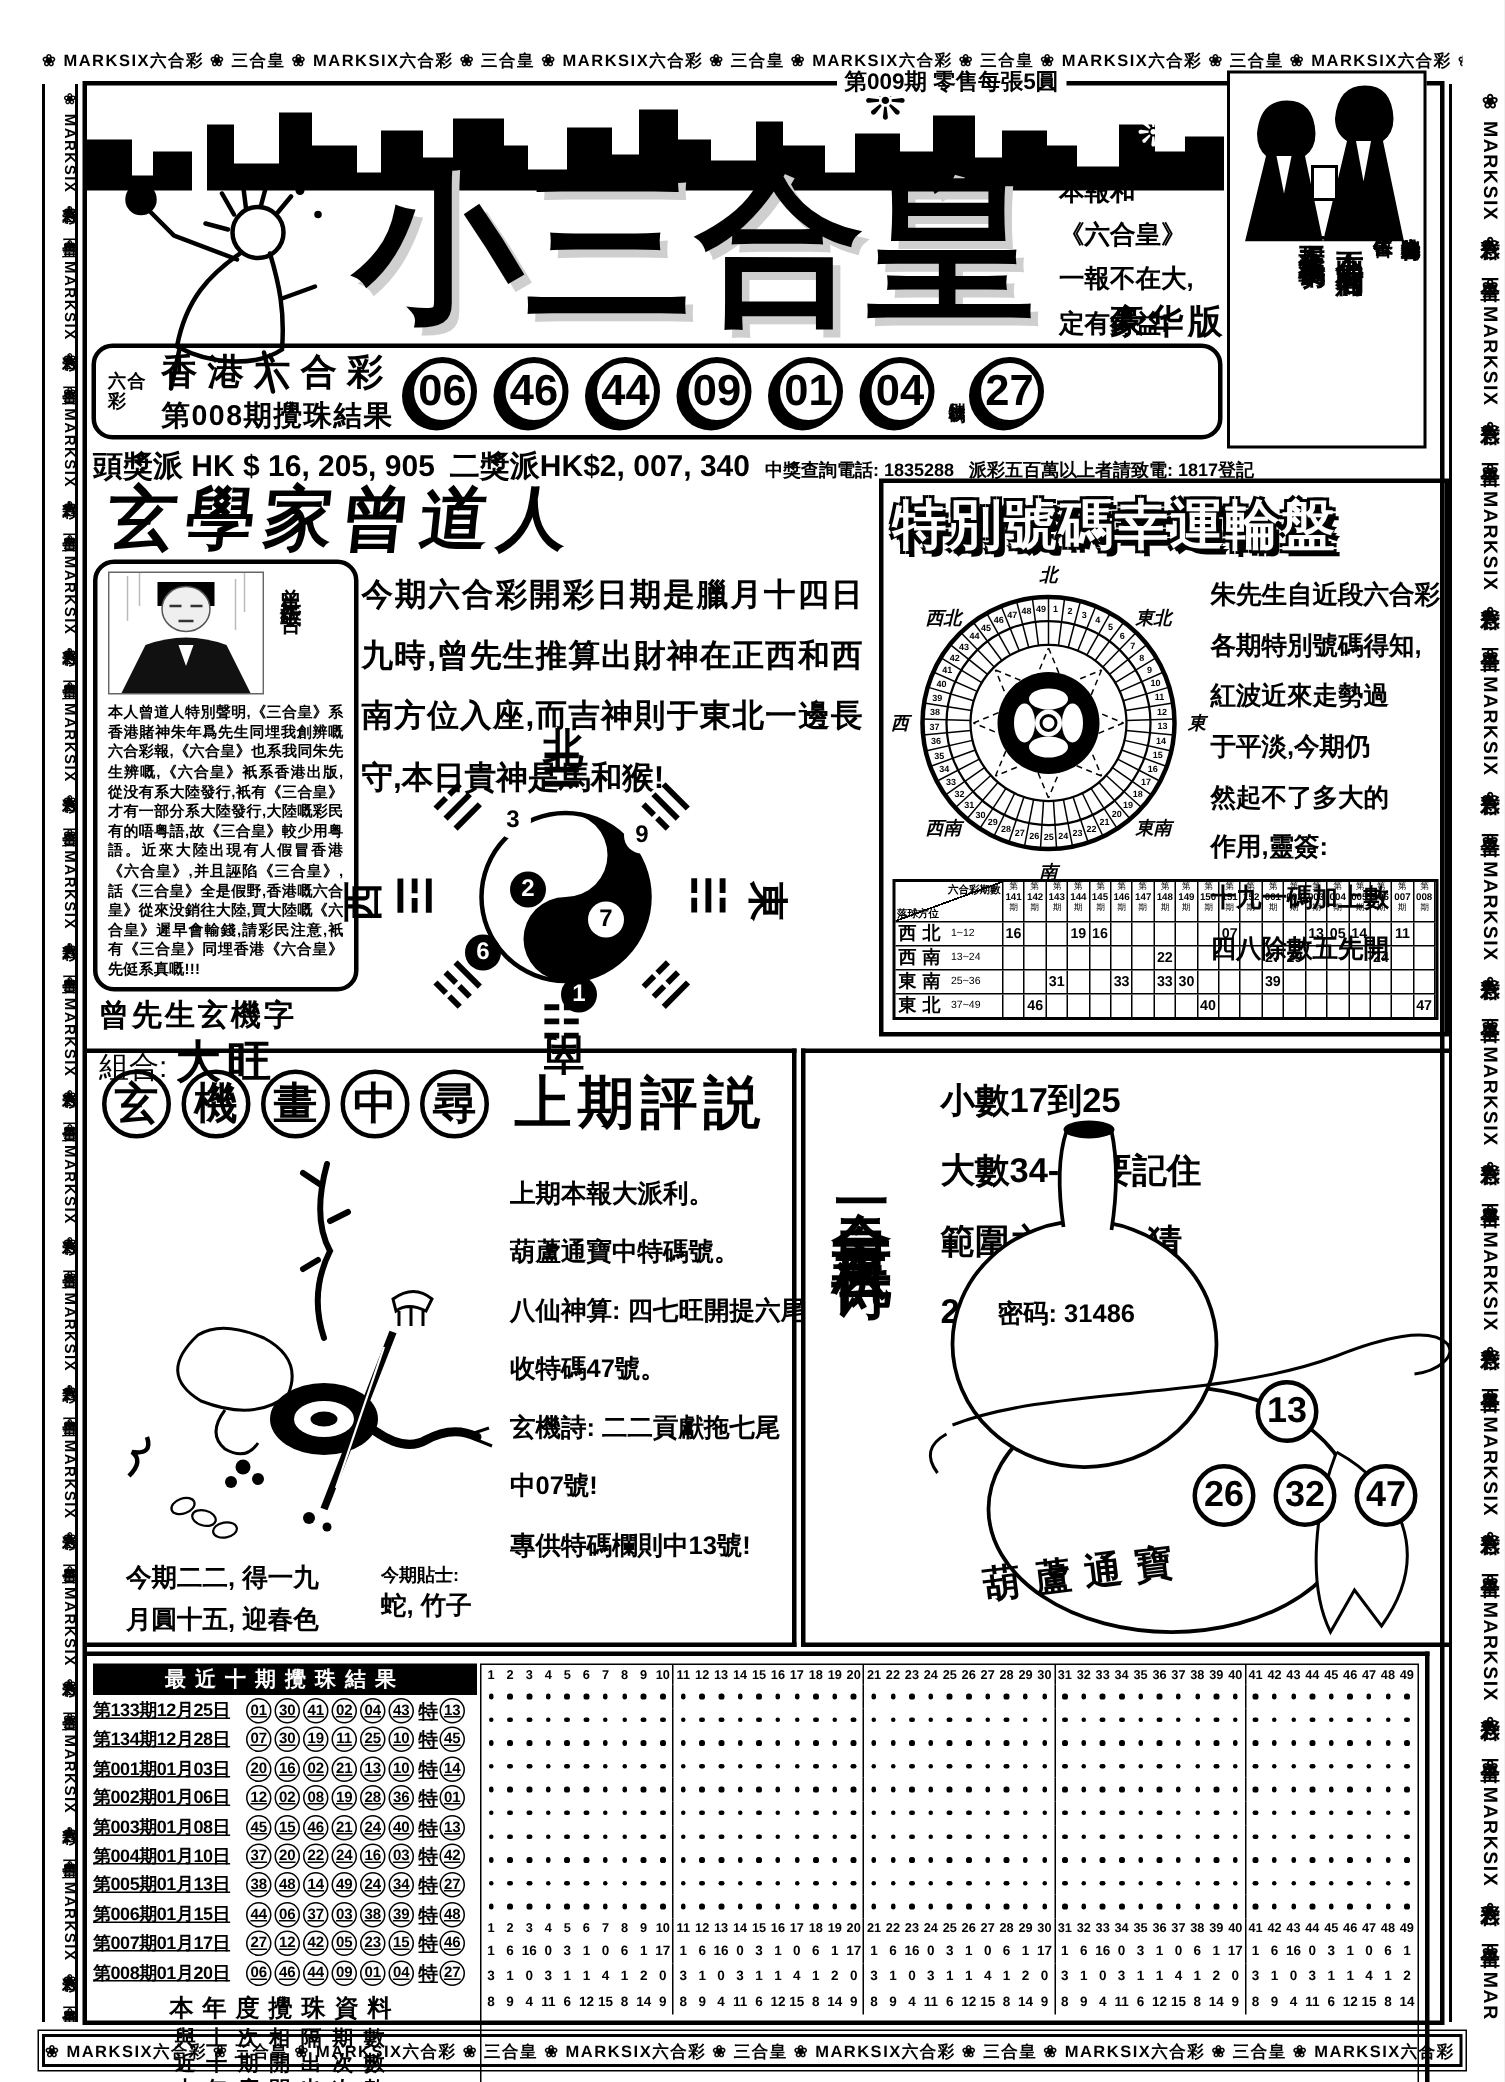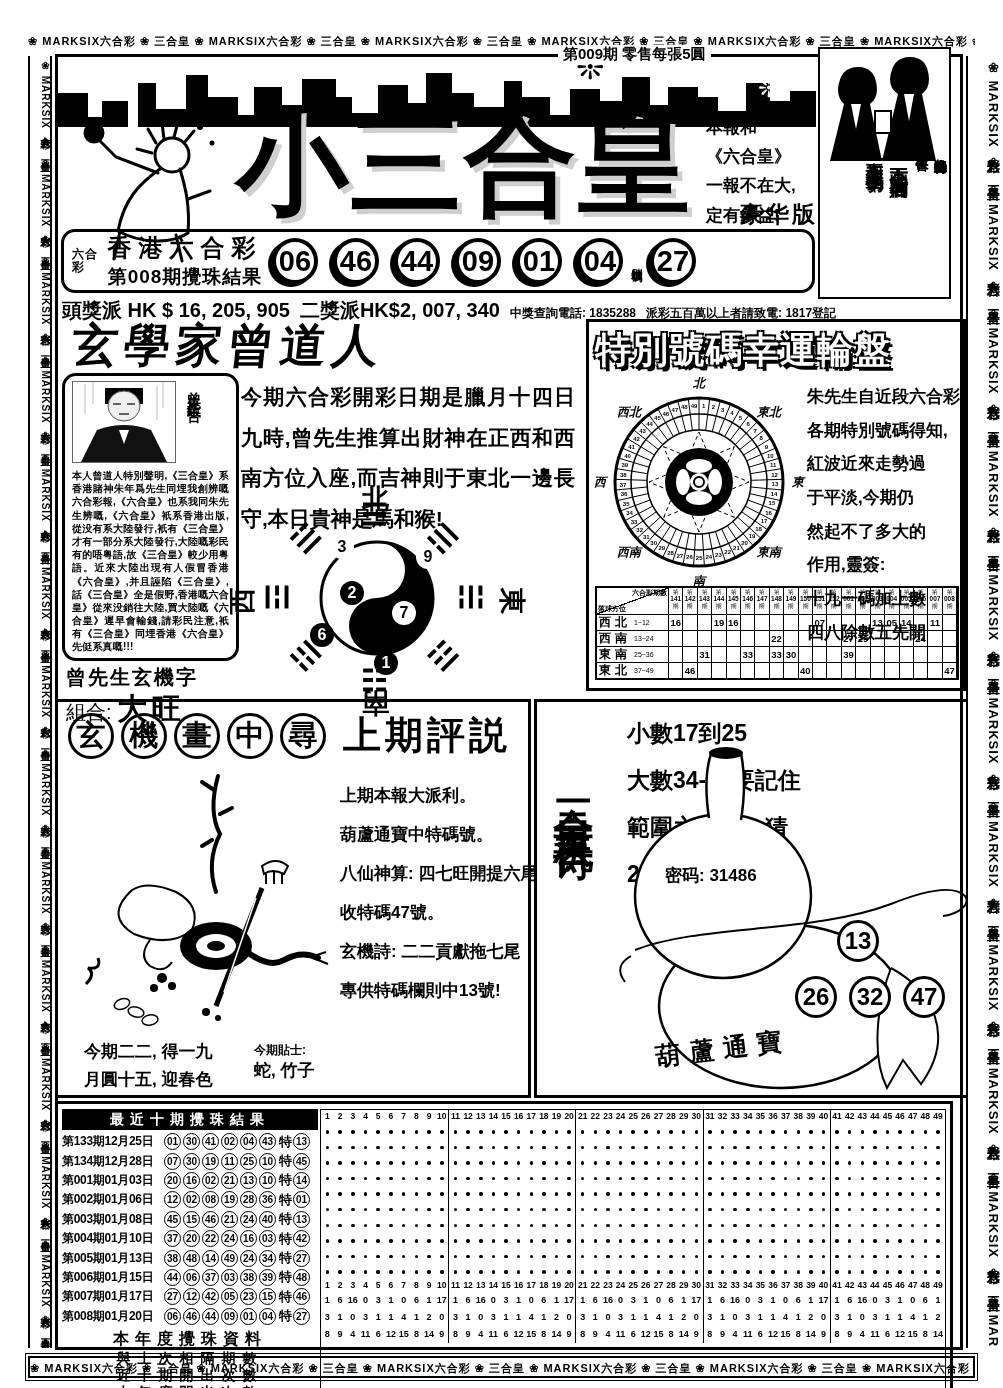--- a/index.html
+++ b/index.html
@@ -112,21 +112,21 @@
   .vert-title { position:absolute; left:10px; top:66px; height:330px; writing-mode:vertical-rl; font-size:40px; font-weight:900; letter-spacing:8px; }
   .gourd-wrap { position:absolute; left:54px; top:36px; }
   .password { position:absolute; left:128px; top:162px; font-size:17px; font-weight:bold; }
   .gourd-banner { position:absolute; left:118px; top:330px; font-size:25px; font-weight:900; letter-spacing:9px; transform:rotate(-7deg); white-space:nowrap; }
   .hint-ball { position:absolute; width:42px; height:42px; border:3px solid #000; border-radius:50%; background:#fff; display:flex; align-items:center; justify-content:center; font-size:24px; font-weight:bold; }
 
   
   .bottom-panel { left:0; top:1044px; width:895px; height:304px; border:3px solid #000; border-left:none; padding:5px 4px 0 4px; display:flex; }
   .recent { width:256px; flex:0 0 256px; }
   .recent-banner { background:#000; color:#fff; font-size:14px; font-weight:bold; letter-spacing:6px; text-align:center; height:21px; line-height:21px; margin-bottom:2px; }
-  .draw-row { display:flex; align-items:center; height:19.4px; white-space:nowrap; }
+  .draw-row { display:flex; align-items:flex-start; height:19.4px; white-space:nowrap;text-decoration:underline; }
   .draw-label { font-size:12px; font-weight:bold; width:102px; flex:0 0 102px; letter-spacing:-.3px; }
   .dball { width:17px; height:17px; border:1.5px solid #000; border-radius:50%; font-size:10px; font-weight:800; display:inline-flex; align-items:center; justify-content:center; margin-right:2px; background:#fff; }
   .dsp { font-size:13px; font-weight:900; margin:0 1px; }
   .summary { text-align:center; margin-top:3px; }
   .summary .st { font-size:16px; font-weight:900; letter-spacing:6px; }
   .summary .sl { font-size:14px; font-weight:bold; letter-spacing:7px; line-height:17px; }
 
   .grid { flex:1; border:1px solid #000; margin-left:2px; height:290px; }
   .grow { display:flex; }
   .ggroup { display:flex; }
@@ -713,20 +713,21 @@
       <div class="tip">
         <div class="t1">今期貼士:</div>
         <div class="t2">蛇, 竹子</div>
       </div>
       <div class="review-lines" id="review-lines">
           <div>上期本報大派利。</div>
           <div>葫蘆通寶中特碼號。</div>
           <div>八仙神算: 四七旺開提六尾</div>
           <div>收特碼47號。</div>
           <div>玄機詩: 二二貢獻拖七尾</div>
+          <div>中07號!</div>
           <div>專供特碼欄則中13號!</div>
         </div>
     </div>
 
     <div class="abs mid-right">
       <div class="range-hints" id="range-hints">
           <div>小數17到25</div>
           <div>大數34-45要記住</div>
           <div>範圍之中猜一猜</div>
           <div>2, 5單雙要看清!</div>

